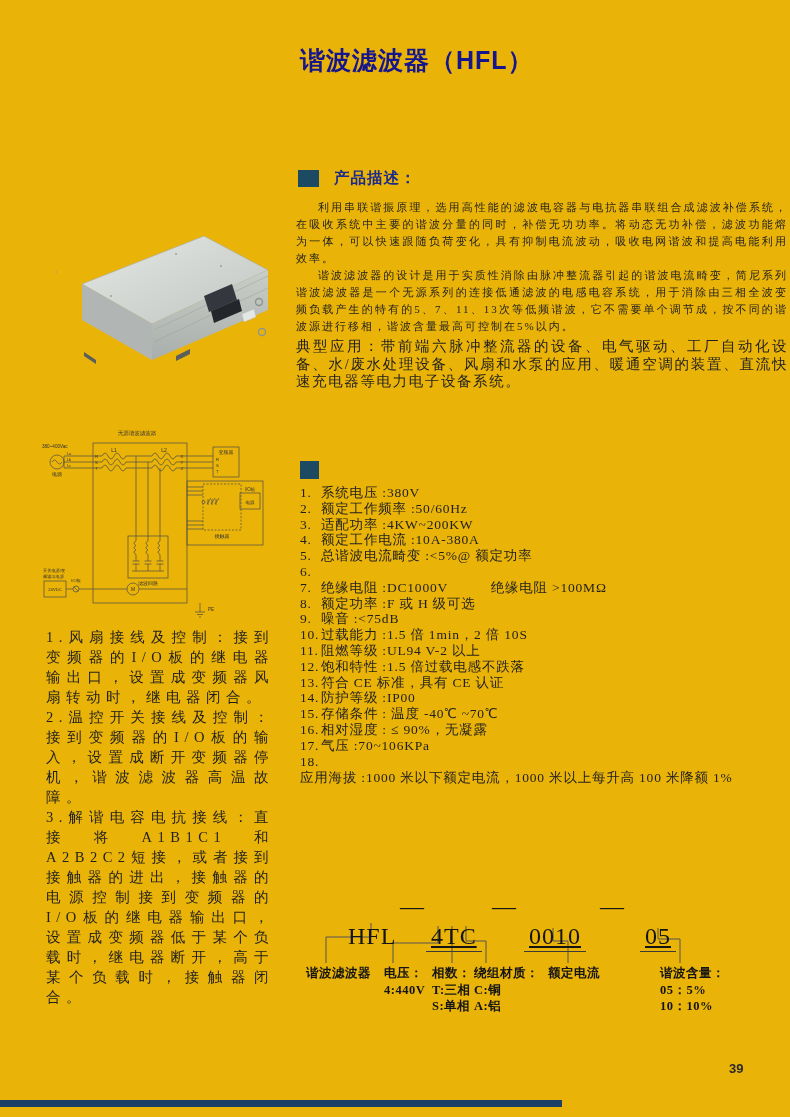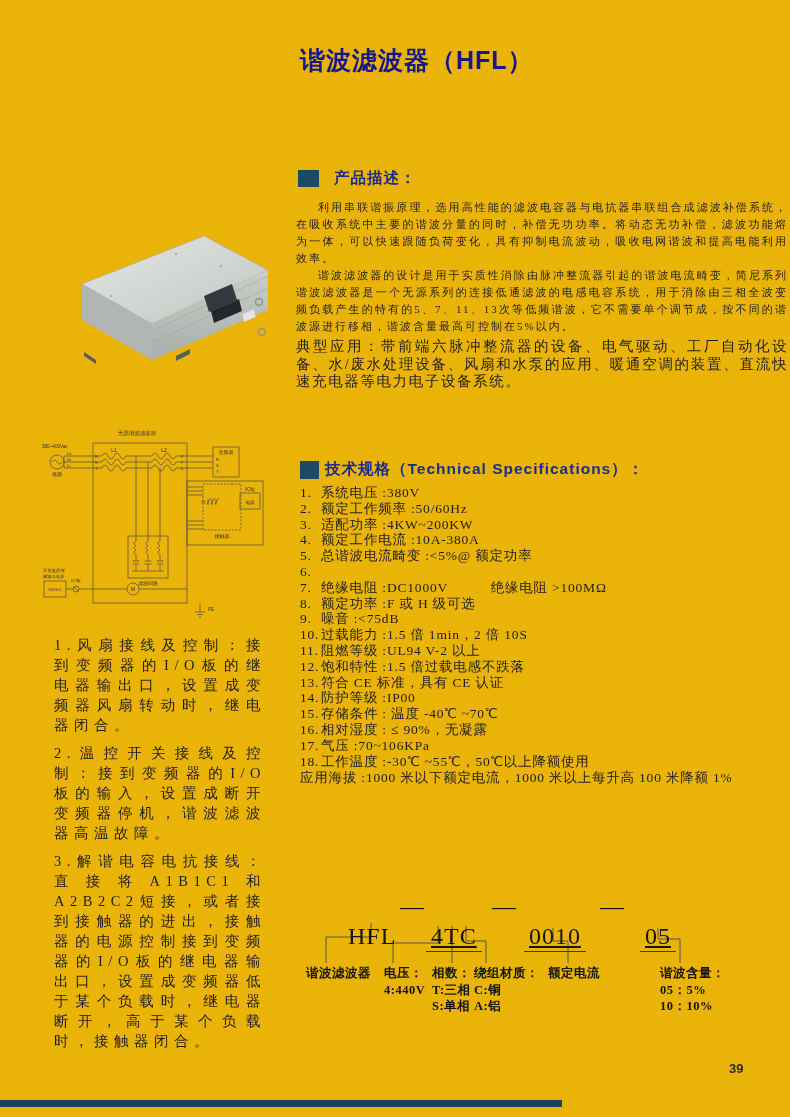--- a/index.html
+++ b/index.html
@@ -10,21 +10,21 @@
   .sq{position:absolute;width:21px;height:17px;background:#1c4a63;}
   .sec-head{position:absolute;font-family:"Liberation Sans",sans-serif;font-weight:bold;
             font-size:15.5px;color:#1b2b8c;letter-spacing:1px;white-space:nowrap;}
   .desc{position:absolute;left:296px;top:199px;width:492px;font-size:11px;line-height:17px;
         letter-spacing:2px;text-align:justify;}
   .desc p{margin:0;text-indent:2em;}
   .typical{position:absolute;left:296px;top:338px;width:492px;font-size:14.5px;line-height:17.5px;
         letter-spacing:1.6px;text-align:justify;}
   .notes{position:absolute;left:46px;top:627px;width:228px;font-size:14.5px;line-height:20px;
         letter-spacing:5.5px;text-align:justify;}
-  .notes p{margin:8px;}
+  .notes p{margin:0;}
   .speclist{position:absolute;left:300px;top:485px;width:492px;font-size:13.5px;line-height:15.8px;
         letter-spacing:0.8px;}
   .spec-row{display:flex;}
   .spec-n{flex:none;min-width:21px;}
   .spec-t{white-space:pre-wrap;}
   .altitude{position:absolute;left:300px;top:769px;width:492px;font-size:13.5px;letter-spacing:0.8px;}
   .photo{position:absolute;left:56px;top:214px;width:220px;height:150px;}
   .wiring{position:absolute;left:40px;top:421px;width:242px;height:208px;}
   .model{position:absolute;left:300px;top:893px;width:480px;height:160px;}
   .mseg{position:absolute;top:0;font-size:24px;color:#141414;letter-spacing:1px;margin-top:30px;}
@@ -146,21 +146,20 @@
     </g>
   </svg>
 
   <div class="notes">
     <p>1.风扇接线及控制：接到变频器的I/O板的继电器输出口，设置成变频器风扇转动时，继电器闭合。</p>
     <p>2.温控开关接线及控制：接到变频器的I/O板的输入，设置成断开变频器停机，谐波滤波器高温故障。</p>
     <p>3.解谐电容电抗接线：直接将A1B1C1和A2B2C2短接，或者接到接触器的进出，接触器的电源控制接到变频器的I/O板的继电器输出口，设置成变频器低于某个负载时，继电器断开，高于某个负载时，接触器闭合。</p>
   </div>
 
   <div class="sq" style="left:300px;top:461px;width:19px;height:18px;"></div>
-  <div class="sec-head" style="left:325px;top:459px;">技术规格（Technical Specifications）：</div>
 
   <div class="speclist">
 
       <div class="spec-row">
         <span class="spec-n">1.</span>
         <span class="spec-t">系统电压 :380V</span>
       </div>
 
       <div class="spec-row">
         <span class="spec-n">2.</span>
@@ -236,21 +235,20 @@
         <span class="spec-t">相对湿度 : ≤ 90%，无凝露</span>
       </div>
 
       <div class="spec-row">
         <span class="spec-n">17.</span>
         <span class="spec-t">气压 :70~106KPa</span>
       </div>
 
       <div class="spec-row">
         <span class="spec-n">18.</span>
-        <span class="spec-t">工作温度 :-30℃ ~55℃，50℃以上降额使用</span>
       </div>
     </div>
   <div class="altitude">应用海拔 :1000 米以下额定电流，1000 米以上每升高 100 米降额 1%</div>
 
   <div class="model">
     <svg class="mconnect" viewBox="0 0 480 160">
       <g stroke="#555555" stroke-width="1" fill="none">
         <path d="M71,30 V44 H26 V70"></path>
         <path d="M138,33 V50 H93 V70"></path>
         <path d="M152,33 V70"></path>

